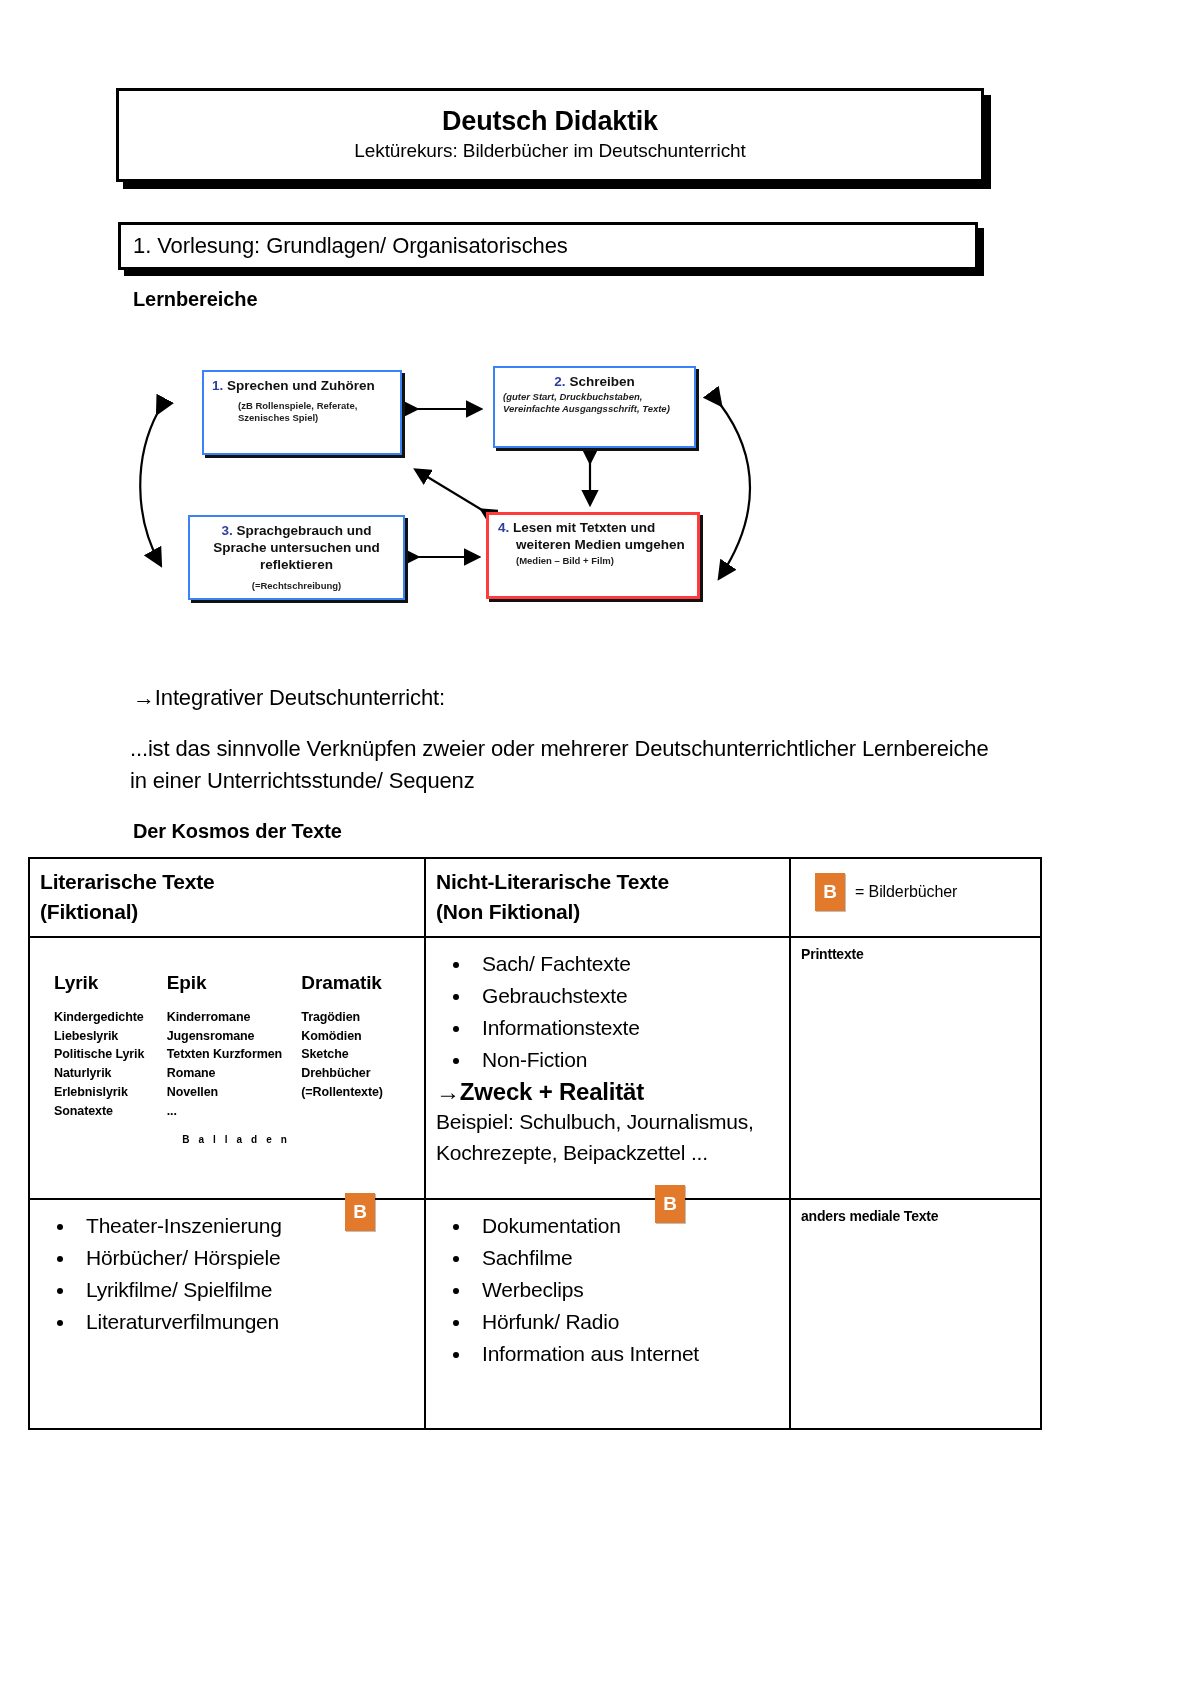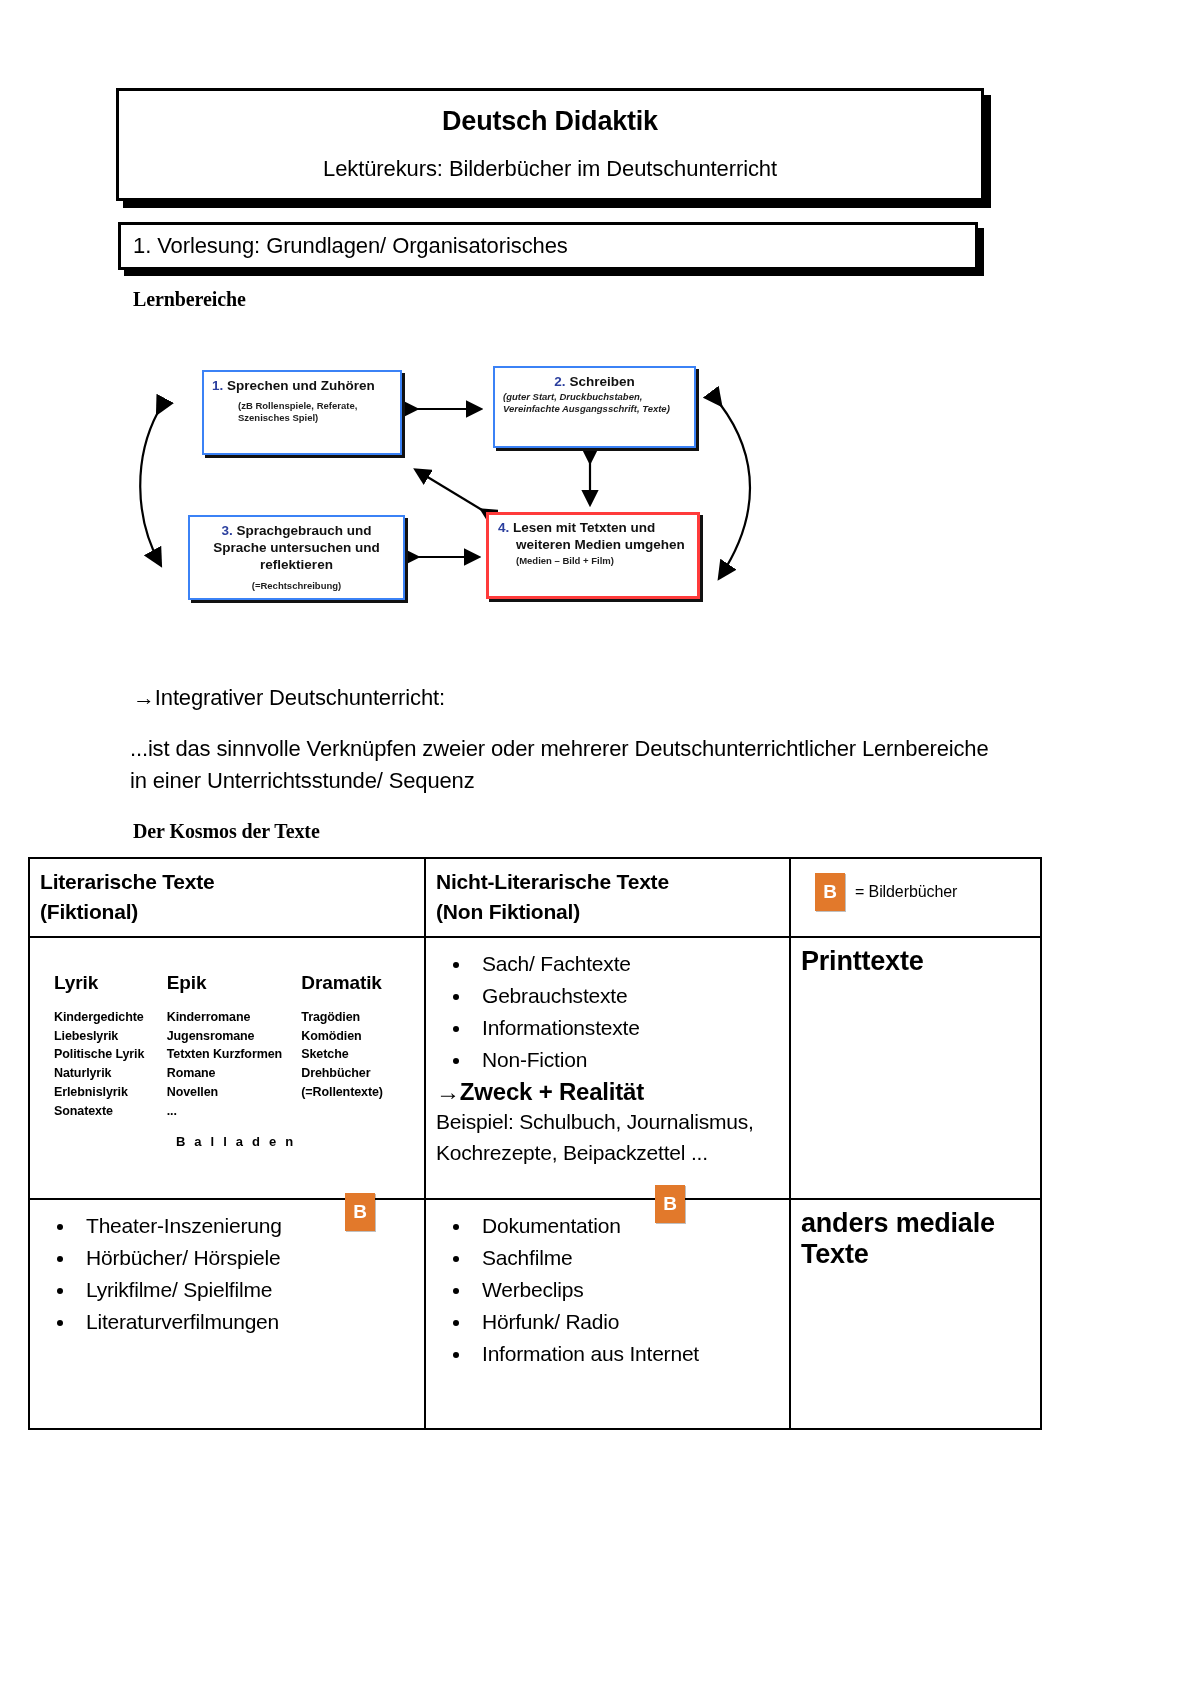--- a/index.html
+++ b/index.html
@@ -36,22 +36,21 @@
     box-sizing: border-box;
     text-align: center;
   }
   .title-main {
     font-size: 27px;
     font-weight: bold;
     letter-spacing: -0.2px;
     line-height: 1.25;
   }
   .title-sub {
-    font-size: 22px;
-    margin-top: 16px;
+    font-size: 19px;
     line-height: 1.25;
     letter-spacing: -0.1px;
   }
 
   .lecture-box {
     position: absolute;
     left: 118px;
     top: 222px;
     width: 860px;
     border: 3px solid #000;
@@ -63,21 +62,20 @@
   .lecture-text {
     font-size: 22px;
     letter-spacing: -0.1px;
   }
 
   .section-label {
     position: absolute;
     font-weight: bold;
     font-size: 20px;
     letter-spacing: -0.1px;
-    font-family: Liberation Serif, serif;
   }
   #lernbereiche-label { left: 133px; top: 288px; }
   #kosmos-label { left: 133px; top: 820px; }
 
   
   .diagram {
     position: absolute;
     left: 120px;
     top: 352px;
     width: 660px;
@@ -200,21 +198,21 @@
     margin-bottom: 14px;
     letter-spacing: -0.1px;
   }
   .genre-list {
     font-size: 12.5px;
     font-weight: bold;
     line-height: 1.5;
     letter-spacing: -0.1px;
   }
   .balladen {
-    font-size: 13px;
+    font-size: 10px;
     font-weight: bold;
     letter-spacing: 9px;
     text-align: center;
     margin-top: 14px;
     padding-left: 24px;
   }
 
   ul.bl {
     margin: 2px 0 0 0;
     padding-left: 36px;
@@ -231,21 +229,21 @@
     font-weight: bold;
     letter-spacing: -0.2px;
     margin-top: 2px;
   }
   .plain {
     font-size: 21px;
     line-height: 1.5;
     letter-spacing: -0.2px;
   }
   .cell-head {
-    font-size: 27px;
+    font-size: 14px;
     font-weight: bold;
     letter-spacing: -0.2px;
   }
 
   .badge-float {
     position: absolute;
     z-index: 5;
   }
   #badge-lit { left: 345px; top: 1193px; }
   #badge-non { left: 655px; top: 1185px; }

